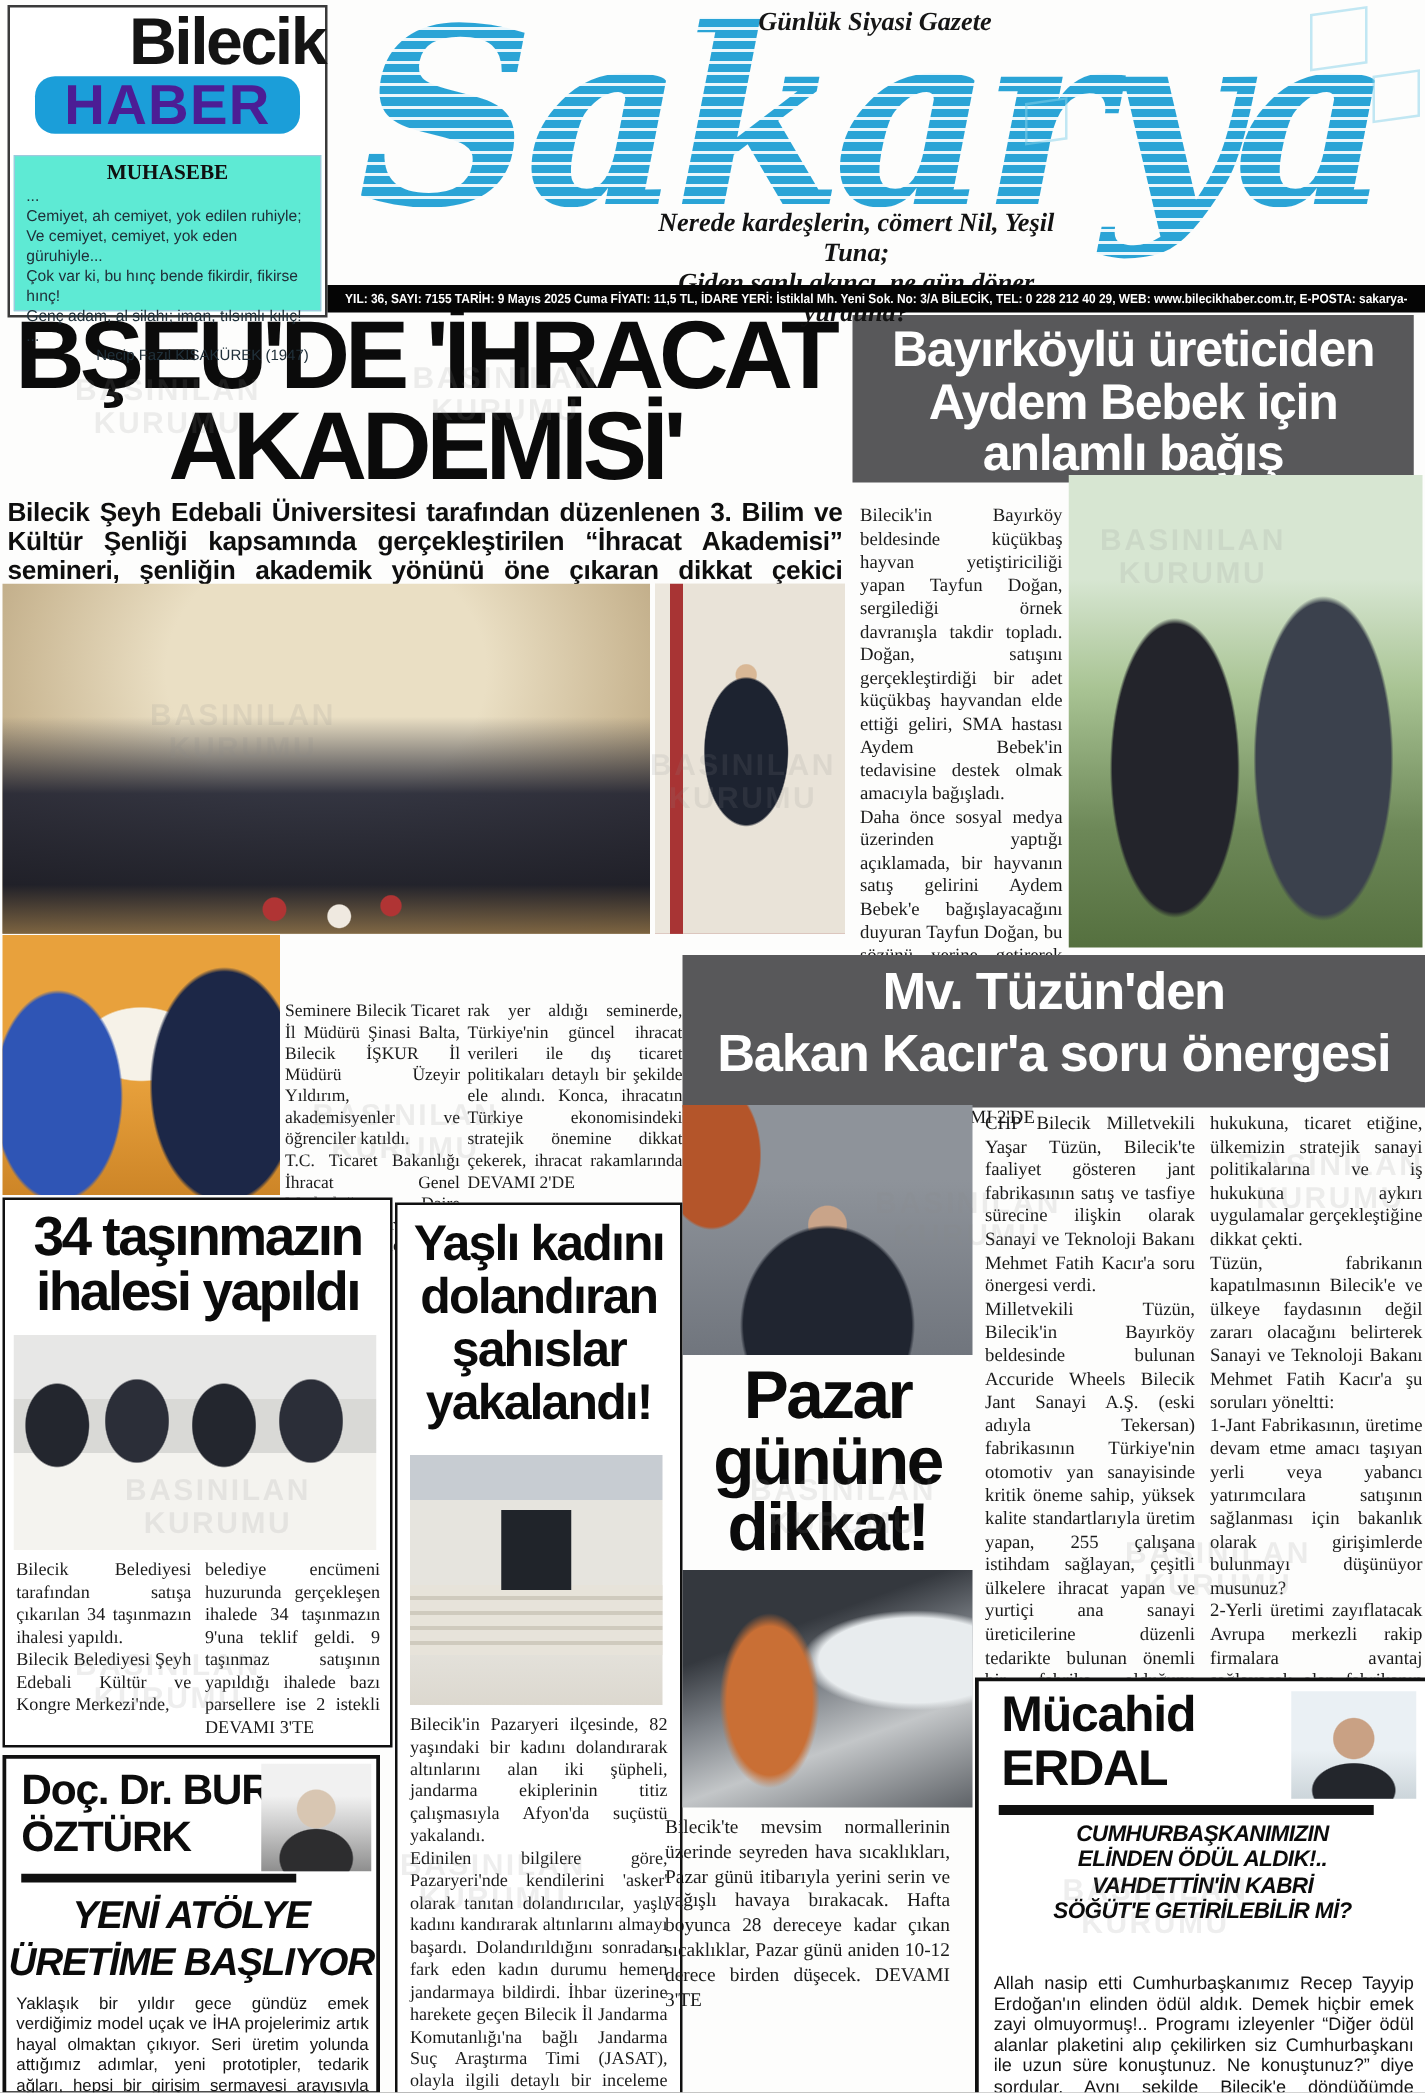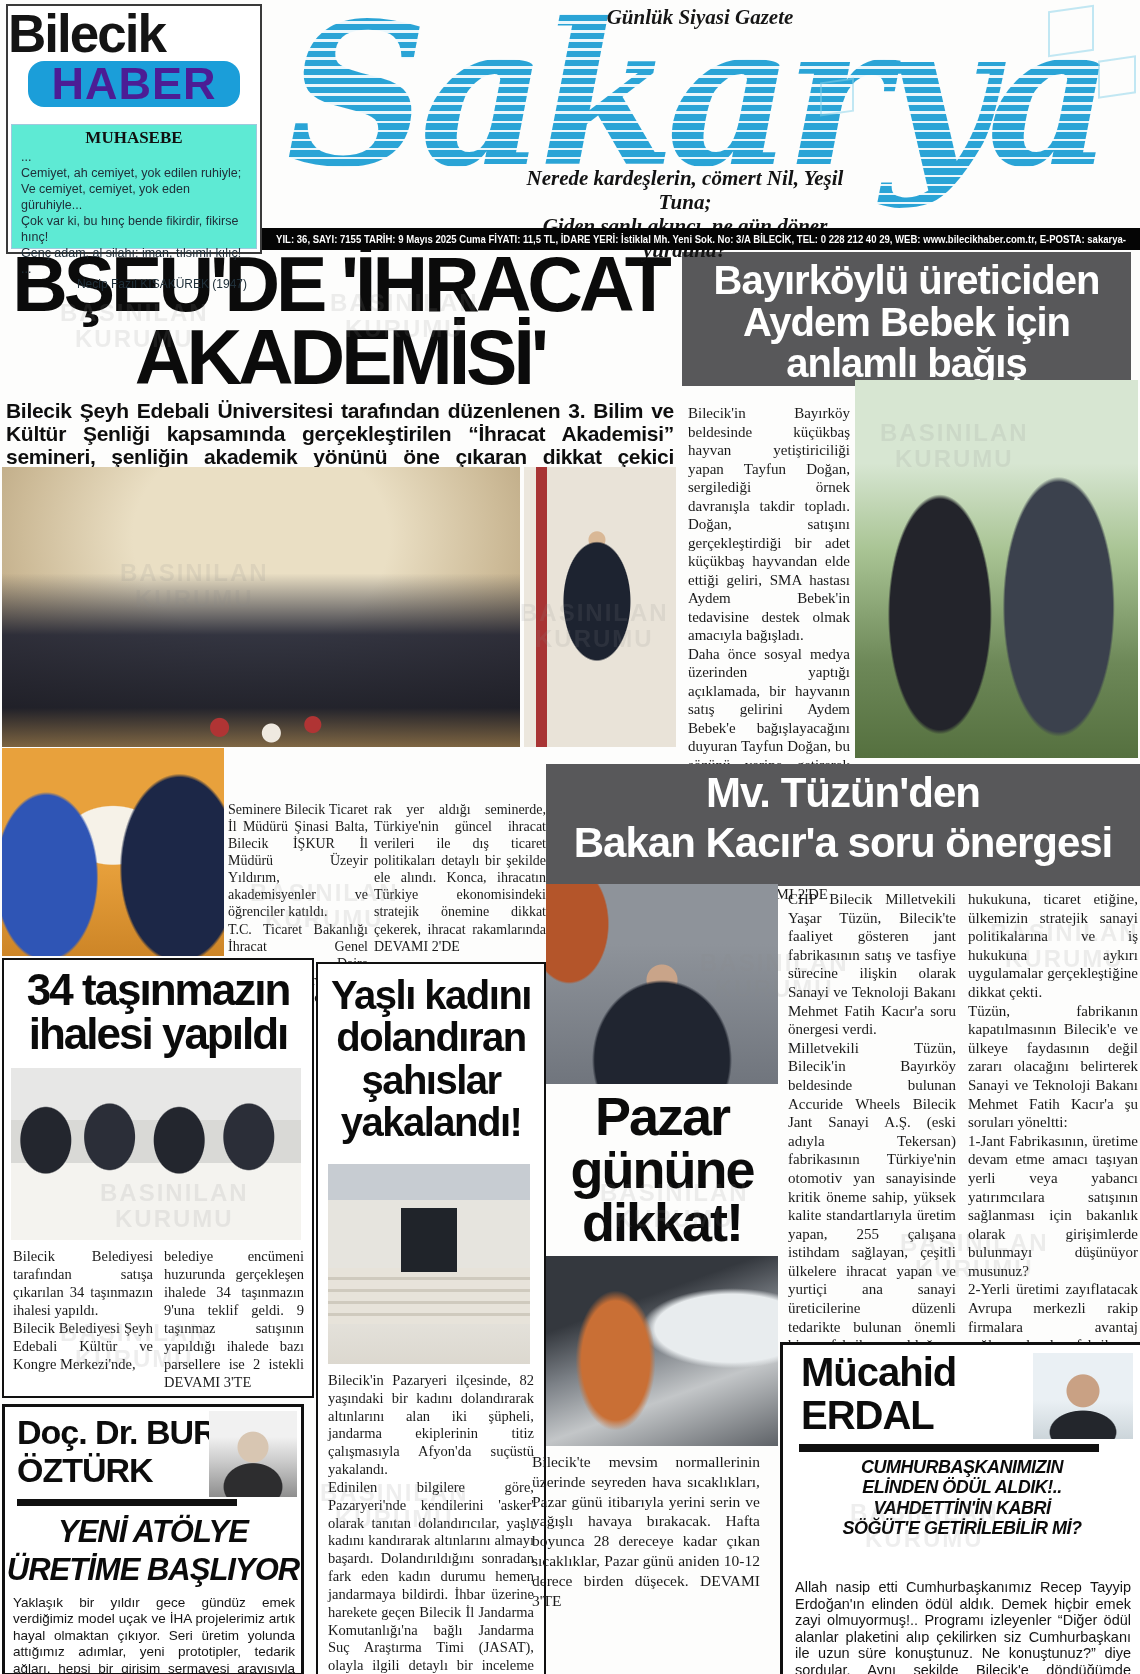--- a/index.html
+++ b/index.html
@@ -12,21 +12,21 @@
 
   
   .wm{position:absolute;font-family:"Liberation Sans",sans-serif;font-weight:bold;
       font-size:24px;line-height:1.1;letter-spacing:2px;color:#8a8a8a;opacity:.14;
       text-align:center;white-space:pre-line;pointer-events:none;z-index:5;}
   .cube{position:absolute;border:2px solid #86d2ea;opacity:.5;z-index:4;}
 
   
   #logo-box{left:6px;top:4px;width:252px;height:246px;border:2px solid #3a3a3a;background:#fff;z-index:2;}
   #logo-bilecik{font-family:"Liberation Sans",sans-serif;font-weight:bold;font-size:53px;
-      line-height:1;text-align:left;color:#141414;letter-spacing:-2px;padding-top:1px;}
+      line-height:1;text-align:right;color:#141414;letter-spacing:-2px;padding-top:1px;}
   #logo-haber{width:212px;margin:1px auto 0;background:#1b9ed9;color:#4c1d95;border-radius:16px;
       font-family:"Liberation Sans",sans-serif;font-weight:bold;font-size:45px;line-height:1.02;
       text-align:center;letter-spacing:1px;}
   #logo-site{text-align:center;font-family:"Liberation Sans",sans-serif;font-weight:bold;
       font-size:12.5px;letter-spacing:2.5px;color:#3c3c3c;margin-top:16px;}
   #muhasebe{position:absolute;left:3px;right:3px;top:118px;bottom:3px;background:#5eead4;
       border:1px solid #9fc9dd;padding:3px 9px 2px;}
   #muhasebe-title{text-align:center;font-weight:bold;font-size:17px;font-family:"Liberation Serif",serif;color:#101010;}
   #muhasebe-poem{font-family:"Liberation Sans",sans-serif;font-size:12.5px;line-height:1.28;color:#20303a;margin-top:1px;}
   #muhasebe-author{text-align:right;font-family:"Liberation Sans",sans-serif;font-size:12px;color:#20303a;margin-top:0px;}

